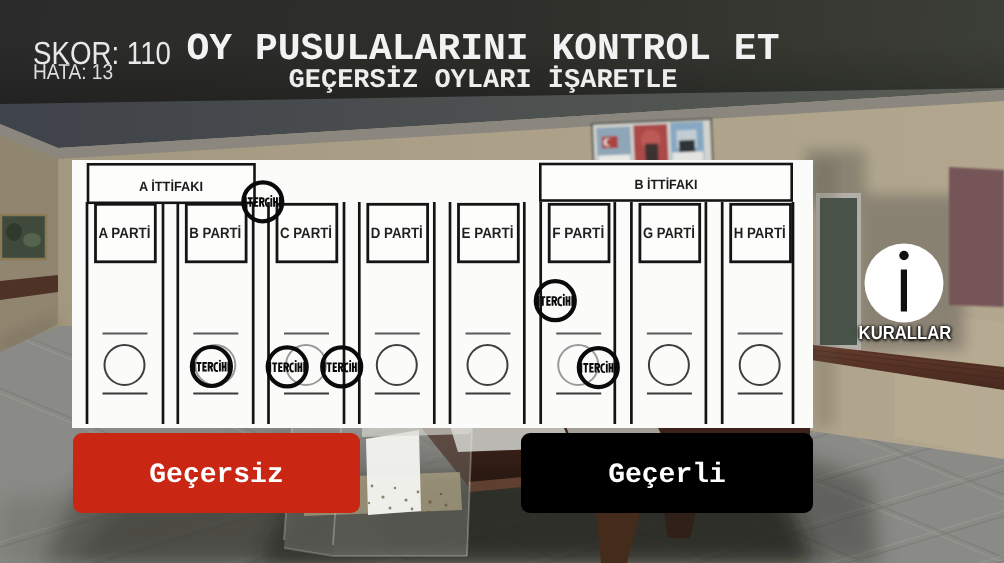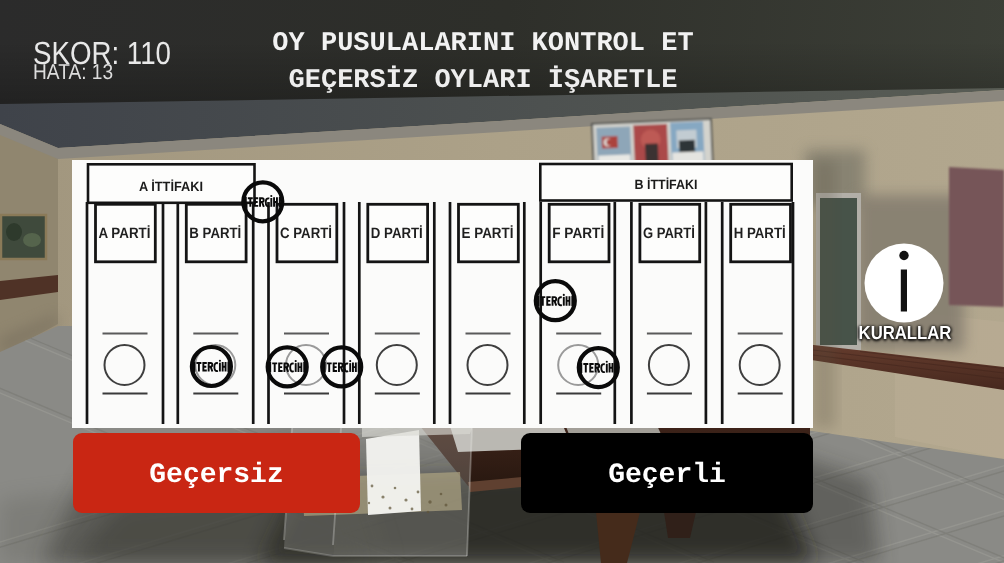--- a/index.html
+++ b/index.html
@@ -318,21 +318,21 @@
 <use href="#stxt" transform="translate(526.3,208.0)"></use>
 </g>
 </svg>
 
 <div class="abs" style="left:0;top:0;width:1004px;height:104px;background:linear-gradient(to bottom, rgba(0,0,0,0) 40%, rgba(0,0,0,0.22) 100%),linear-gradient(97deg, #2b2b2b 0%, #2e2f2a 50%, #3c3f37 100%);clip-path:polygon(0 0,1004px 0,1004px 88px,0 104px)"></div>
 
 <div class="abs" style="left:33px;top:37px;font-size:32px;color:#e8e8e8;line-height:1;transform:scaleX(0.865);transform-origin:0 0;white-space:nowrap">SKOR: 110</div>
 
 <div class="abs" style="left:33px;top:61.6px;font-size:21.5px;color:#dddddd;line-height:1;transform:scaleX(0.89);transform-origin:0 0;white-space:nowrap">HATA: 13</div>
 
-<div class="abs" style="left:0;top:31px;width:966px;text-align:center;font-family:'Liberation Mono',monospace;font-weight:bold;font-size:27px;color:#f2f2f2;line-height:1">OY PUSULALARINI KONTROL ET</div>
+<div class="abs" style="left:0;top:31px;width:966px;text-align:center;font-family:'Liberation Mono',monospace;font-weight:bold;font-size:38px;color:#f2f2f2;line-height:1">OY PUSULALARINI KONTROL ET</div>
 
 <div class="abs" style="left:0;top:68px;width:966px;text-align:center;font-family:'Liberation Mono',monospace;font-weight:bold;font-size:27px;color:#eeeeee;line-height:1">GEÇERSİZ OYLARI İŞARETLE</div>
 
 <div class="abs" style="left:73px;top:433px;width:287px;height:80px;background:#c92613;border-radius:9px;display:flex;align-items:center;justify-content:center;padding-top:5px;box-sizing:border-box;font-family:'Liberation Mono',monospace;font-weight:bold;font-size:28px;color:#ffffff">Geçersiz</div>
 
 <div class="abs" style="left:521px;top:433px;width:292px;height:80px;background:#000000;border-radius:9px;display:flex;align-items:center;justify-content:center;padding-top:5px;box-sizing:border-box;font-family:'Liberation Mono',monospace;font-weight:bold;font-size:28px;color:#ffffff">Geçerli</div>
 
 <svg class="abs" style="left:860px;top:238px" width="90" height="90" viewBox="0 0 90 90">
 <circle cx="44" cy="45" r="39.5" fill="#ffffff"></circle>
 <circle cx="44" cy="17.5" r="4.7" fill="#111111"></circle>

